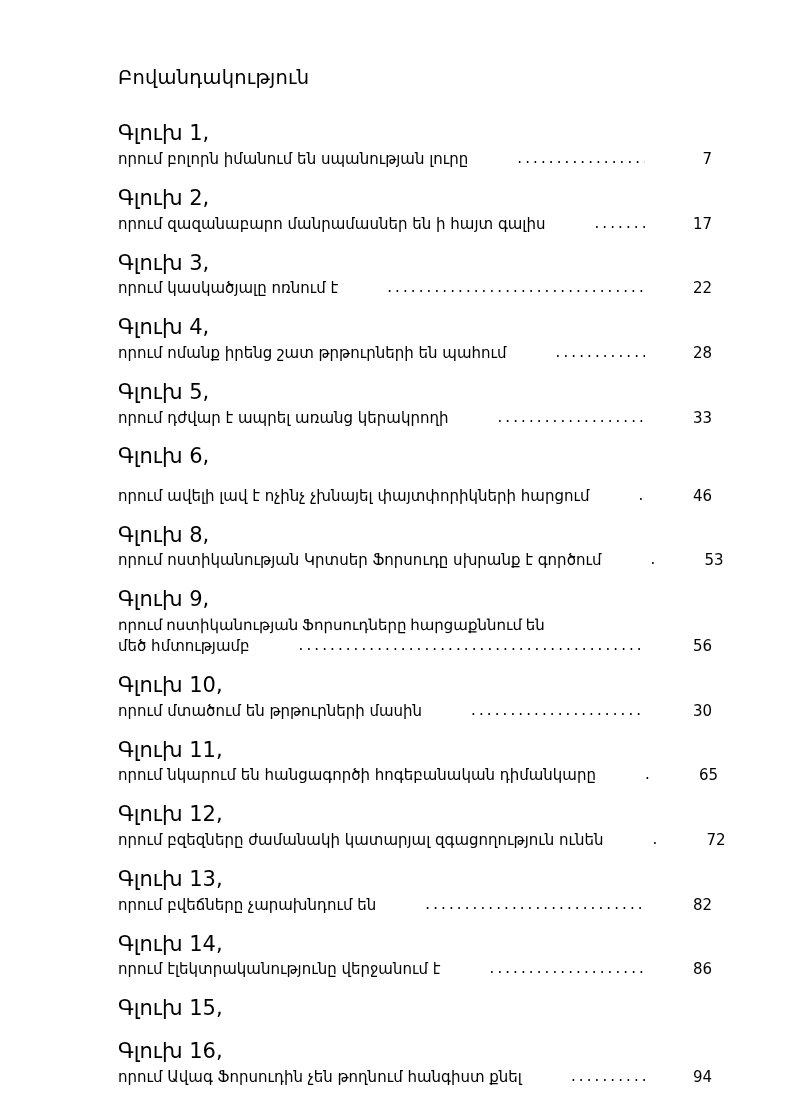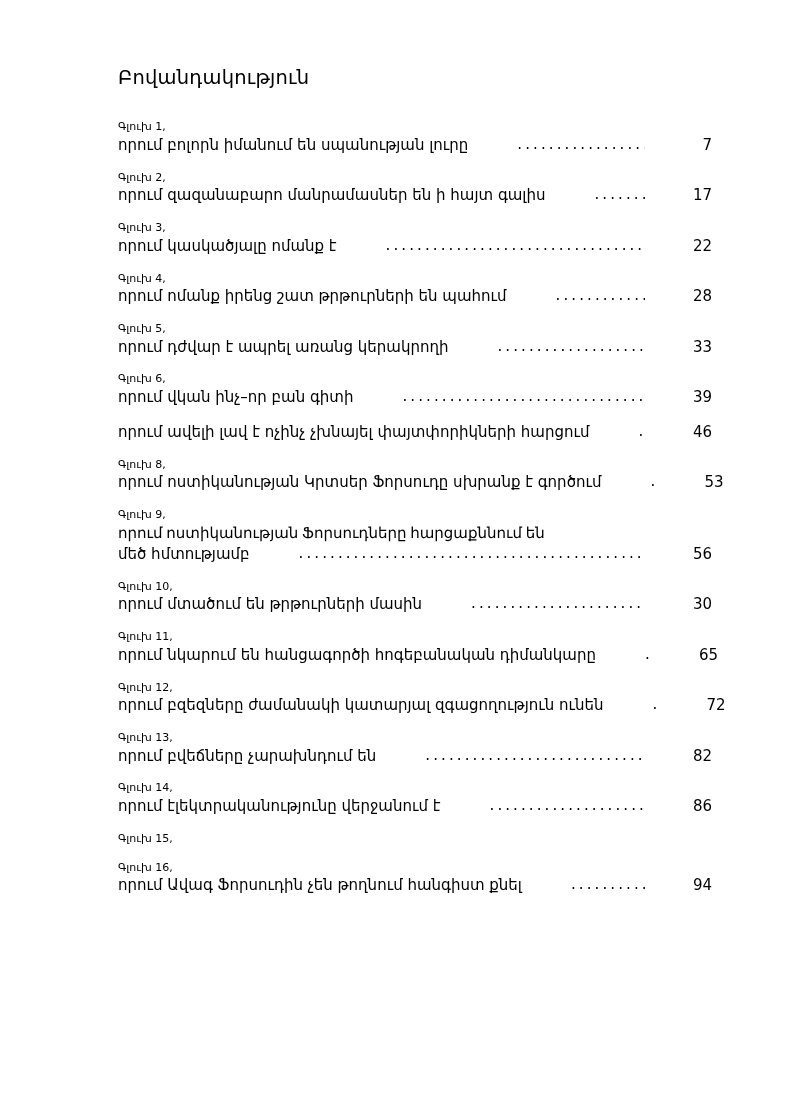--- a/index.html
+++ b/index.html
@@ -39,21 +39,21 @@
   .toc-list {
     list-style: none;
     margin: 0;
     padding: 0;
   }
   .toc-entry {
     margin: 0 0 13.5px 0;
     padding: 0;
   }
   .entry-chapter {
-    font-size: 11px;
+    font-size: 21px;
     line-height: 1.42;
     white-space: nowrap;
   }
   .entry-body {
     display: flex;
     align-items: baseline;
     font-size: 15px;
     line-height: 1.42;
     width: 100%;
     gap: 44px;
@@ -110,21 +110,21 @@
           <div class="entry-chapter">Գլուխ 2,</div>
           <div class="entry-body">
             <span class="entry-desc">որում զազանաբարո մանրամասներ են ի հայտ գալիս</span>
             <span class="leader"></span>
             <span class="entry-page">17</span>
           </div>
         </li>
         <li class="toc-entry">
           <div class="entry-chapter">Գլուխ 3,</div>
           <div class="entry-body">
-            <span class="entry-desc">որում կասկածյալը ոմանք է</span>
+            <span class="entry-desc">որում կասկածյալը ոռնում է</span>
             <span class="leader"></span>
             <span class="entry-page">22</span>
           </div>
         </li>
         <li class="toc-entry">
           <div class="entry-chapter">Գլուխ 4,</div>
           <div class="entry-body">
             <span class="entry-desc">որում ոմանք իրենց շատ թրթուրների են պահում</span>
             <span class="leader"></span>
             <span class="entry-page">28</span>
@@ -133,25 +133,20 @@
         <li class="toc-entry">
           <div class="entry-chapter">Գլուխ 5,</div>
           <div class="entry-body">
             <span class="entry-desc">որում դժվար է ապրել առանց կերակրողի</span>
             <span class="leader"></span>
             <span class="entry-page">33</span>
           </div>
         </li>
         <li class="toc-entry">
           <div class="entry-chapter">Գլուխ 6,</div>
-          <div class="entry-body">
-            <span class="entry-desc">որում վկան ինչ–որ բան գիտի</span>
-            <span class="leader"></span>
-            <span class="entry-page">39</span>
-          </div>
         </li>
         <li class="toc-entry">
           <div class="entry-body">
             <span class="entry-desc">որում ավելի լավ է ոչինչ չխնայել փայտփորիկների հարցում</span>
             <span class="leader"></span>
             <span class="entry-page">46</span>
           </div>
         </li>
         <li class="toc-entry">
           <div class="entry-chapter">Գլուխ 8,</div>

